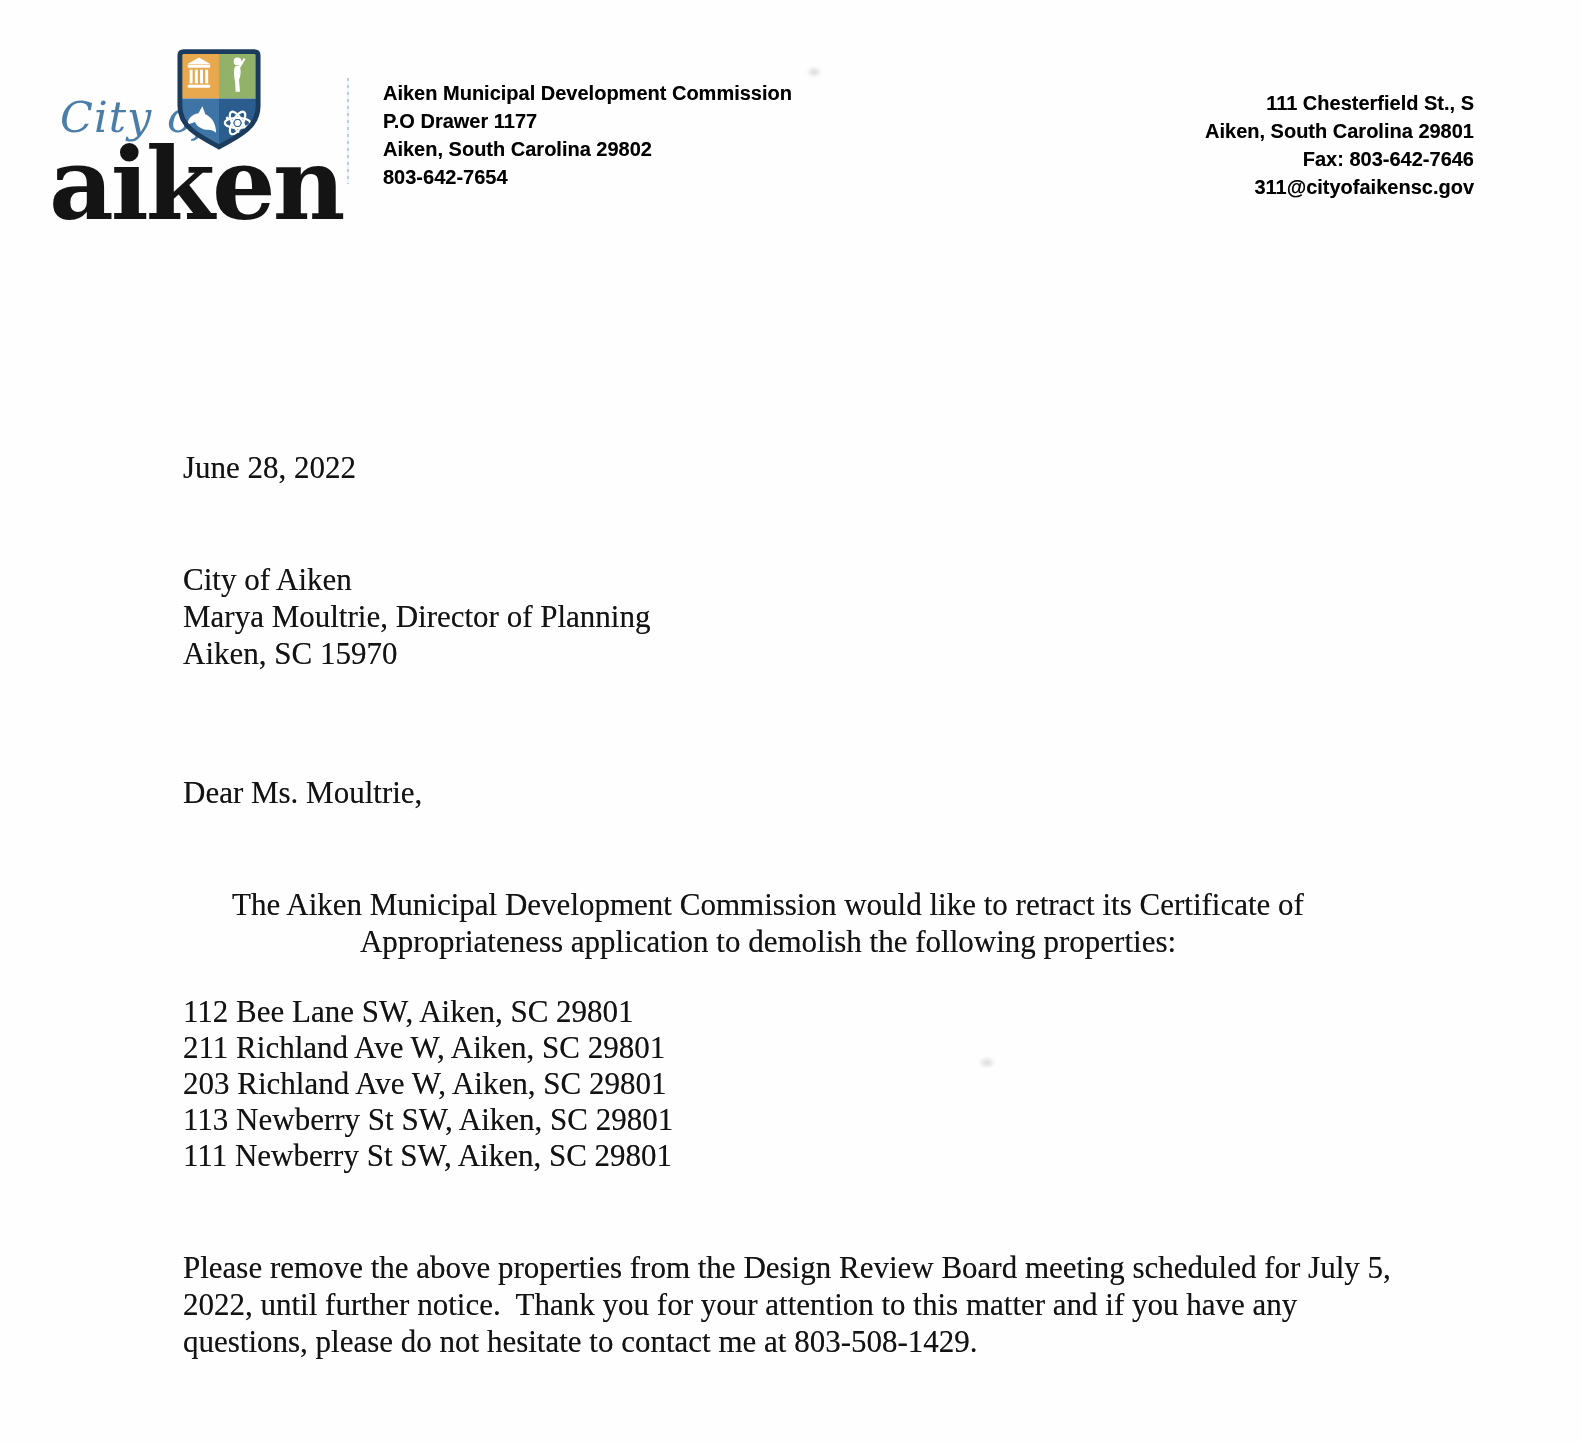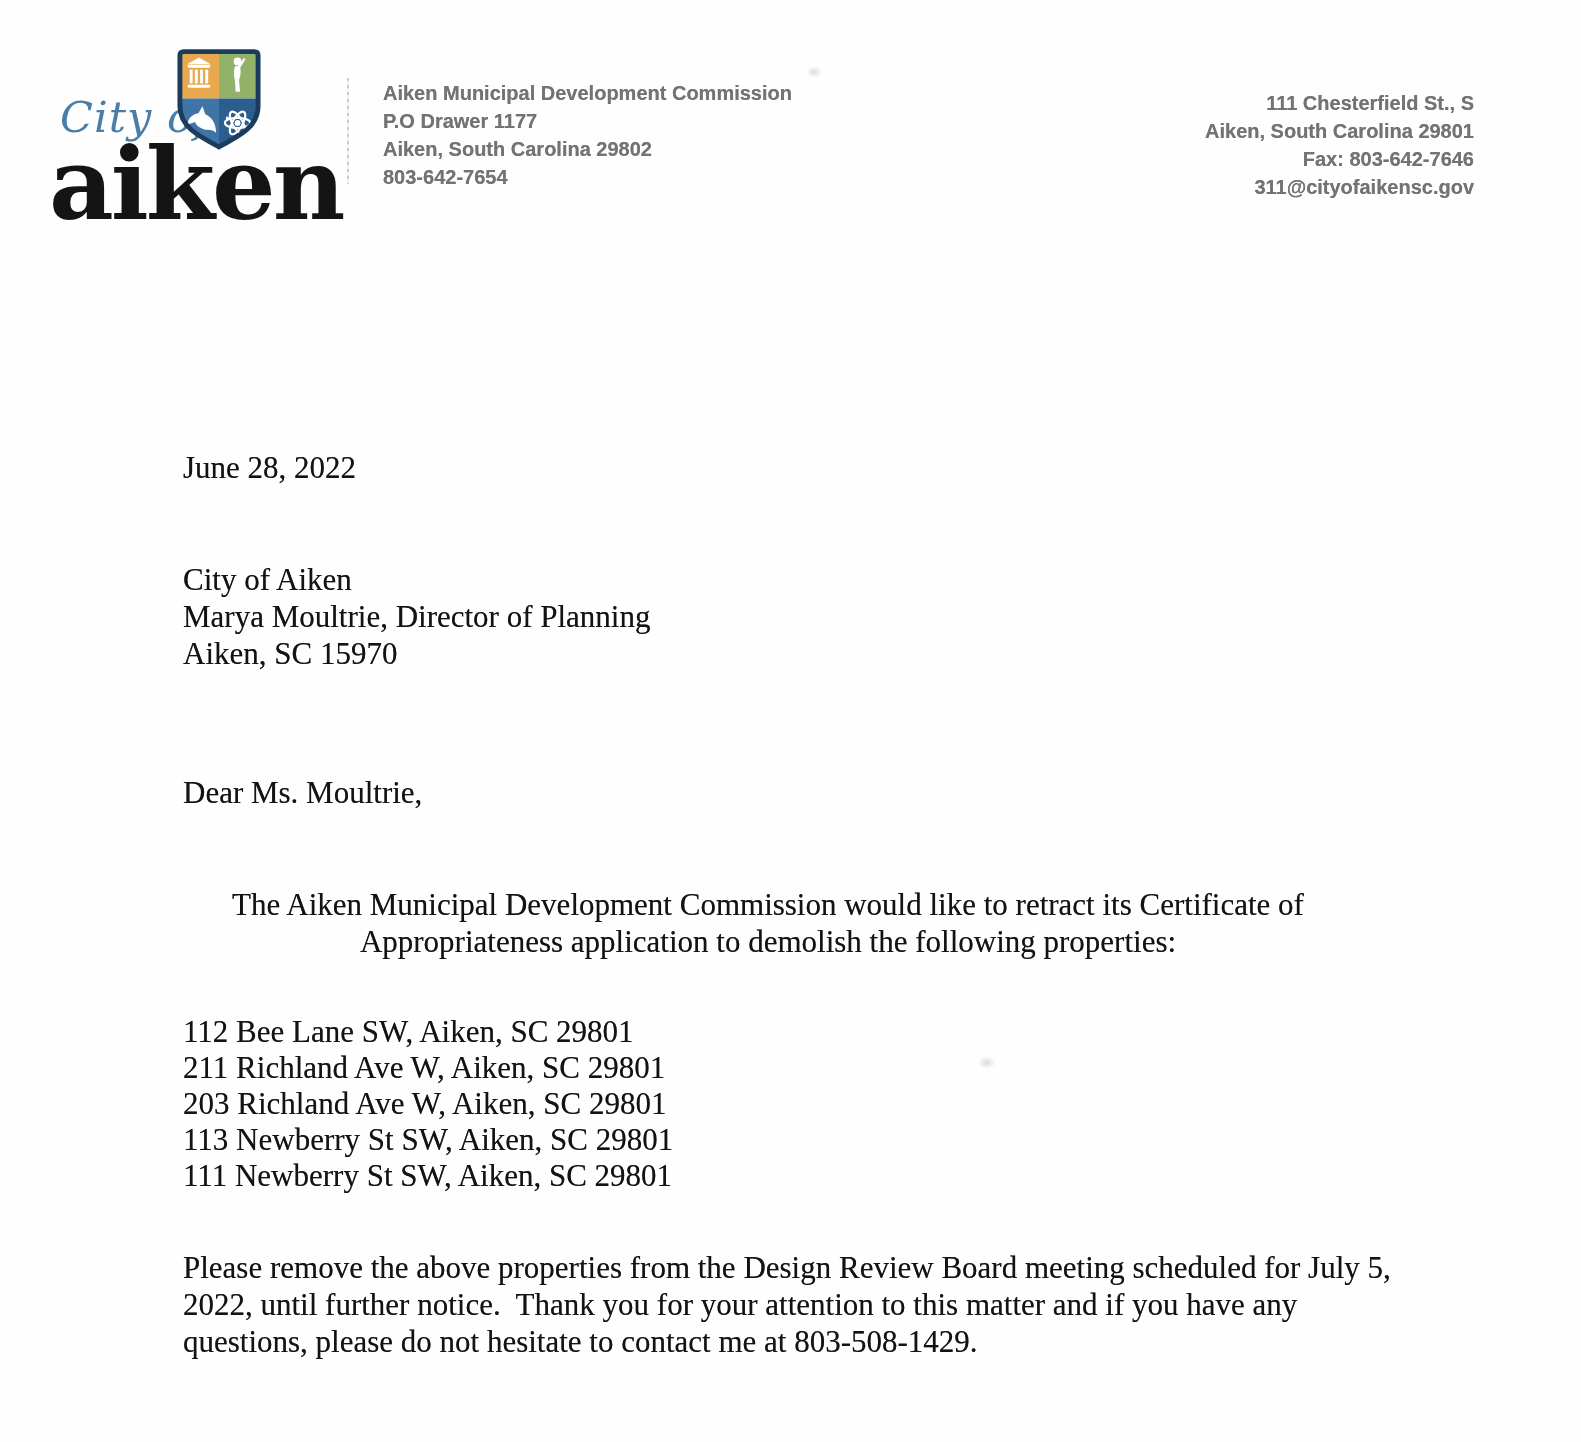--- a/index.html
+++ b/index.html
@@ -22,21 +22,21 @@
     font-family:"DejaVu Serif", serif; font-weight:700;
     font-size:100px; line-height:1; letter-spacing:-3px;
     color:#141414;
   }
   .logo-shield { position:absolute; left:176px; top:48px; width:86px; height:103px; }
 
   .lh-block {
     position:absolute;
     font-family:"Liberation Sans", sans-serif;
     font-weight:700; font-size:20px; line-height:28px;
-    color:#737373;
+    color:#000000;
     text-shadow:0 0 0.5px rgba(40,40,40,0.5);
   }
   .lh-left  { left:383px; top:79px; text-align:left; }
   .lh-right { right:107px; top:89px; text-align:right; }
 
   
   .artifact-vline {
     position:absolute; left:347px; top:78px; width:2px; height:106px;
     background:repeating-linear-gradient(to bottom,
       rgba(95,135,170,0.40) 0 3px, rgba(140,170,195,0.12) 3px 7px);
@@ -54,21 +54,21 @@
     font-family:"Liberation Serif", serif;
     font-size:31px; line-height:37px;
     color:#131313;
     text-shadow:0 0 0.6px rgba(0,0,0,0.55);
   }
   .date        { top:449px;text-align:right; }
   .recipient   { top:561px; }
   .salutation  { top:774px; }
   .para        { margin:0; white-space:pre-wrap; }
   .para1       { top:886px;  width:1170px;text-align:center; }
-  .properties  { top:994px;  line-height:36px;margin-top:20px; }
+  .properties  { top:994px;  line-height:36px; }
   .para2       { top:1249px; width:1222px; }
 </style>
 </head>
 <body>
 
 <div class="page">
 
   <header>
 
     <div class="logo">

